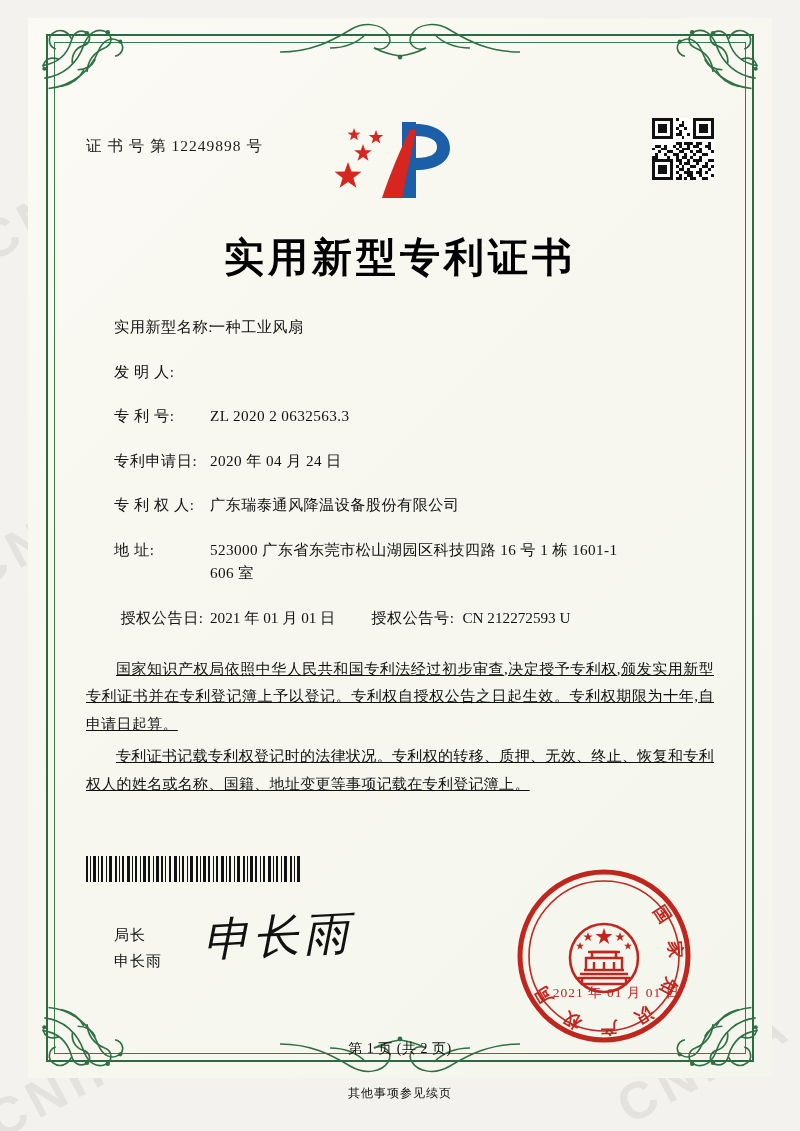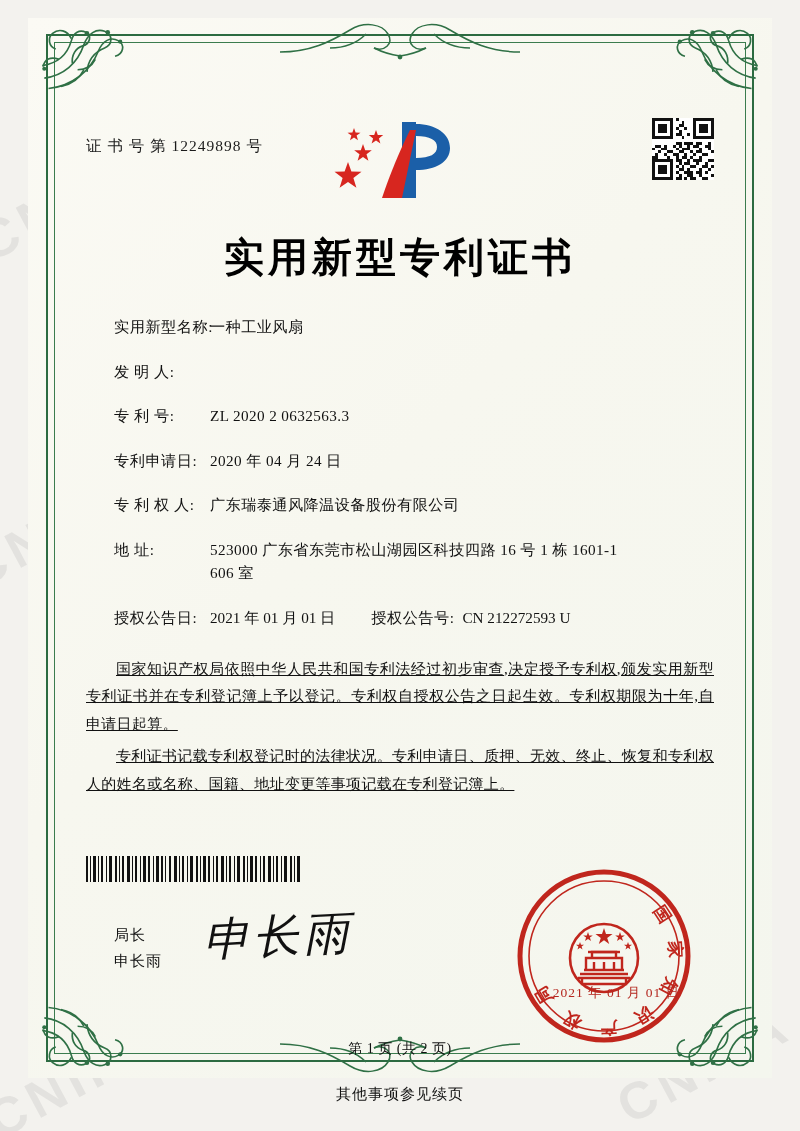--- a/index.html
+++ b/index.html
@@ -149,21 +149,21 @@
     width: 96px;
     flex: 0 0 96px;
     letter-spacing: 0.5px;
     white-space: nowrap;
   }
   .field .val {
     flex: 1;
     letter-spacing: 0.4px;
   }
   .field .val2 { padding-left: 8px; }
-  .field.inline2 { justify-content: flex-start; }
+  .field.inline2 { justify-content: flex-start; text-align: center; }
   .field .sub-lbl {
     margin-left: 36px;
     white-space: nowrap;
     letter-spacing: 0.5px;
   }
 
   .paragraphs {
     margin-top: 26px;
     font-size: 15px;
     line-height: 1.85;
@@ -243,21 +243,21 @@
     z-index: 4;
     letter-spacing: 0.5px;
   }
 
   .footnote {
     position: absolute;
     left: 0;
     right: 0;
     top: 1085px;
     text-align: center;
-    font-size: 15px;
+    font-size: 12px;
     color: #111;
     z-index: 2;
     letter-spacing: 1px;
     font-weight: 500;
   }
 </style>
 </head>
 <body>
 
 <div class="watermarks">
@@ -517,21 +517,21 @@
         <span class="lbl">授权公告日:</span>
         <span>2021 年 01 月 01 日</span>
         <span class="sub-lbl">授权公告号:</span>
         <span class="val2">CN 212272593 U</span>
       </div>
 
     </div>
 
     <div class="paragraphs">
       <p>国家知识产权局依照中华人民共和国专利法经过初步审查,决定授予专利权,颁发实用新型专利证书并在专利登记簿上予以登记。专利权自授权公告之日起生效。专利权期限为十年,自申请日起算。</p>
-      <p>专利证书记载专利权登记时的法律状况。专利申请日、质押、无效、终止、恢复和专利权人的姓名或名称、国籍、地址变更等事项记载在专利登记簿上。</p>
+      <p>专利证书记载专利权登记时的法律状况。专利权的转移、质押、无效、终止、恢复和专利权人的姓名或名称、国籍、地址变更等事项记载在专利登记簿上。</p>
     </div>
   </div>
 
   <div class="barcode">
     <svg width="215" height="26" viewBox="0 0 215 26" shape-rendering="crispEdges">
       <rect width="215" height="26" fill="transparent"></rect>
       <g fill="#111">
         <rect x="0" y="0" width="2" height="26"></rect>
           <rect x="4" y="0" width="1" height="26"></rect>
         <rect x="7" y="0" width="3" height="26"></rect>

